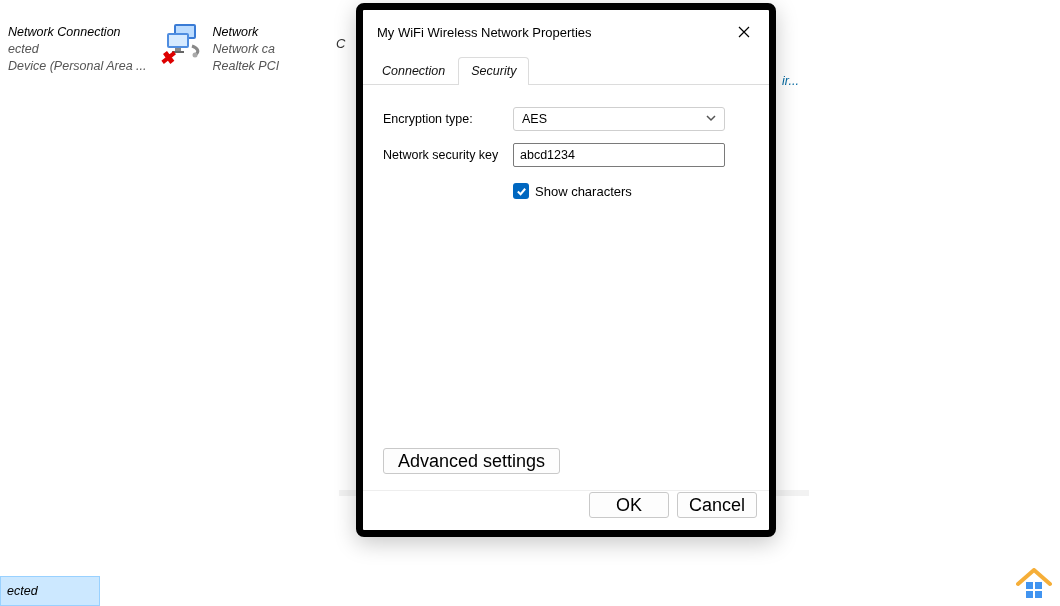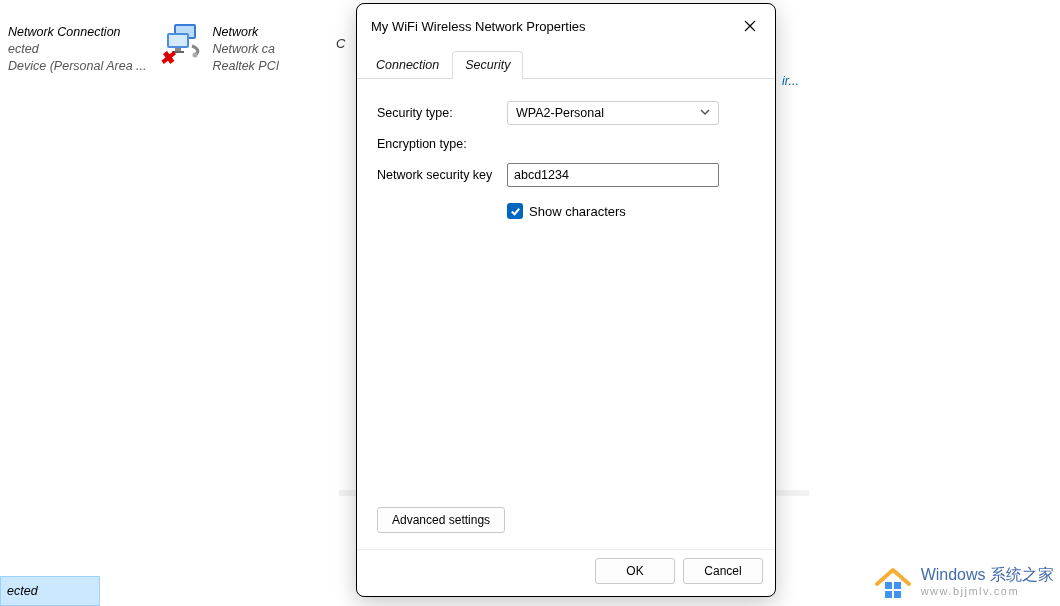--- a/index.html
+++ b/index.html
@@ -83,23 +83,23 @@
       left:339px; top:490px;
       width:470px; height:6px;
       background:#f2f2f2;
     }
 
     .dialog {
       position:absolute;
       left:356px;
       top:3px;
       width:420px;
-      height:594px;
+      height:534px;
       background:#ffffff;
-      border:1px solid #000000;
+      border:7px solid #000000;
       border-radius:8px;
       box-shadow: 0 6px 22px rgba(0,0,0,0.22);
       display:flex;
       flex-direction:column;
     }
     .titlebar {
       display:flex;
       align-items:center;
       justify-content:space-between;
       padding:8px 10px 6px 14px;
@@ -200,30 +200,30 @@
     .cb svg{width:11px;height:11px;stroke:#fff;stroke-width:2.2;fill:none;}
     .cb-label { font-size:13px; color:#000; cursor:pointer;}
     .spacer { flex:1; }
     .adv-btn-row { margin-top:6px; margin-bottom:6px; }
     .button {
       height:26px;
       padding:0 14px;
       border:1px solid #c9c9c9;
       border-radius:3px;
       background:#fdfdfd;
-      font-size:12px;
+      font-size:18px;
       color:#000;
       cursor:pointer;
       display:inline-flex;align-items:center;justify-content:center;
     }
     .footer {
       display:flex;
       justify-content:flex-end;
       gap:8px;
-      padding:8px 12px 12px 12px;
+      padding:1px 12px 12px 12px;
       border-top:1px solid #eee;
     }
     .btn-fixed { width:80px; }
 
     .watermark {
       position:absolute;
       right:6px;
       bottom:4px;
       display:flex;
       align-items:center;
@@ -301,34 +301,31 @@
     <div class="tab">
       <span>Connection</span>
     </div>
     <div class="tab active">
       <span>Security</span>
     </div>
   </div>
 
   <div class="content">
 
+
     <div class="field-row">
-      <div class="field-label">Security type:</div>
+      <div class="field-label">Encryption type:</div>
       <div class="field-control">
         <div class="select">
-          <span>WPA2-Personal</span>
+          <span>AES</span>
           <span class="caret"><svg viewBox="0 0 10 10">
                 <path d="M1 3 L5 7 L9 3"></path>
               </svg></span>
         </div>
       </div>
-    </div>
-
-    <div class="field-row">
-      <div class="field-label">Encryption type:</div>
     </div>
 
     <div class="field-row">
       <div class="field-label">Network security key</div>
       <div class="field-control">
         <input class="textinput" type="text" value="abcd1234" style="">
       </div>
     </div>
 
     <div class="checkbox-row">
@@ -360,17 +357,13 @@
 </div>
 
 <div class="watermark">
   <svg class="wlogo" viewBox="0 0 40 40">
     <path d="M4 22 L20 8 L36 22" fill="none" stroke="#f5a623" stroke-width="4" stroke-linecap="round" stroke-linejoin="round"></path>
     <rect x="12" y="20" width="7" height="7" fill="#2d89ef"></rect>
     <rect x="21" y="20" width="7" height="7" fill="#2d89ef"></rect>
     <rect x="12" y="29" width="7" height="7" fill="#2d89ef"></rect>
     <rect x="21" y="29" width="7" height="7" fill="#2d89ef"></rect>
   </svg>
-  <div class="wtxt">
-    <span class="l1">Windows 系统之家</span>
-    <span class="l2">www.bjjmlv.com</span>
-  </div>
 </div>
 
 </body></html>

